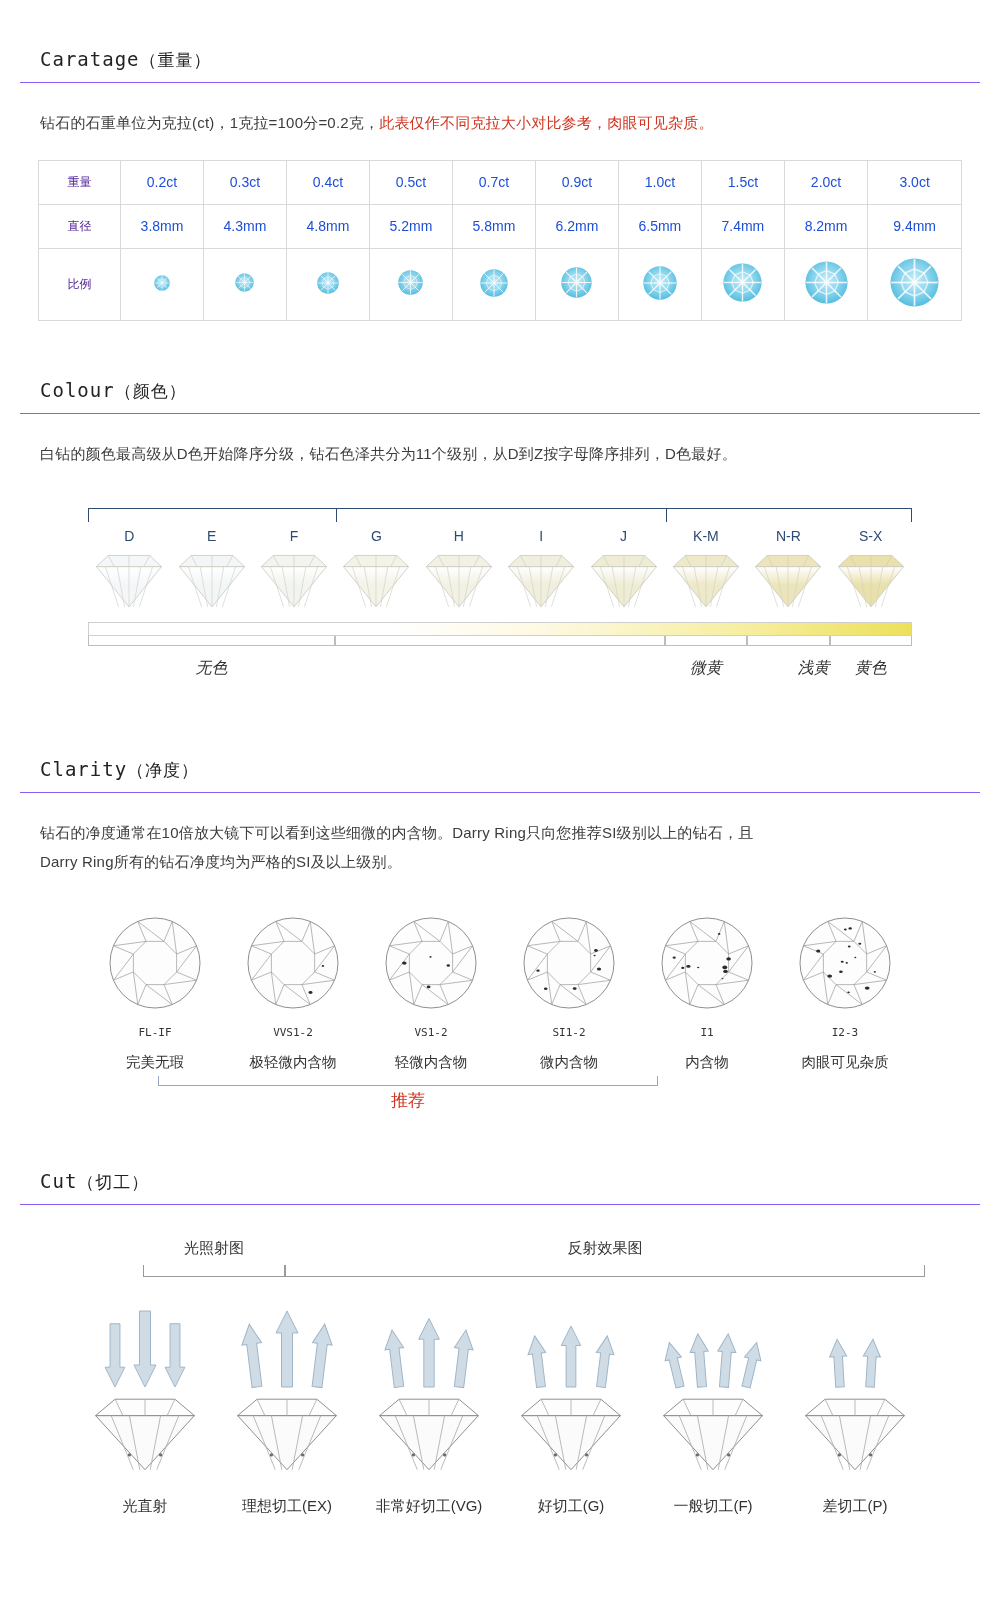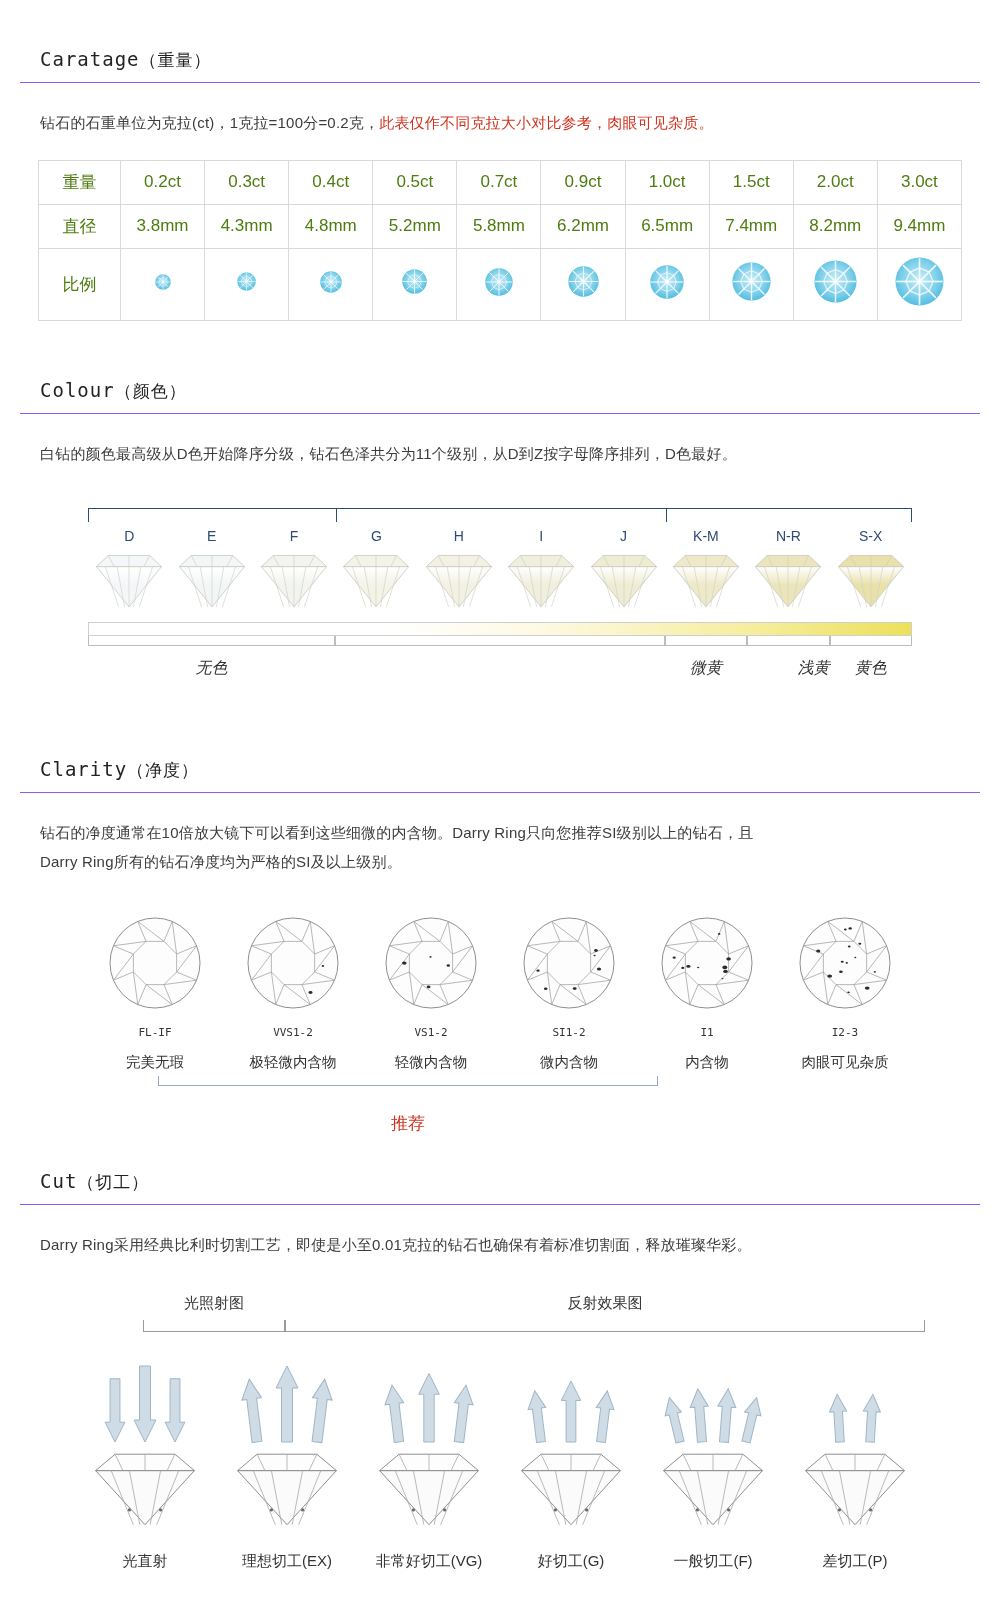--- a/index.html
+++ b/index.html
@@ -43,29 +43,29 @@
   table.carat {
     width: 924px;
     border-collapse: collapse;
     border: 1px solid #d9d9d9;
     background: #fff;
   }
   table.carat td {
     border: 1px solid #d9d9d9;
     text-align: center;
     font-family: "Liberation Sans", sans-serif;
-    font-size: 17px;
-    color: #4d7c0f;
+    font-size: 14px;
+    color: #1d4ed8;
     height: 44px;
     padding: 0 2px;
   }
   table.carat td.rowhead {
     width: 82px;
-    font-size: 17px;
-    color: #4d7c0f;
+    font-size: 12px;
+    color: #4c1d95;
   }
   table.carat tr.ratio td { height: 72px; vertical-align: middle; }
 
   
   .sparkle { display: inline-block; position: relative; }
   .sparkle svg { display: block; }
 
   
   .colour-chart { margin: 40px 0 0 0; position: relative; height: 210px; }
   .colour-inner { position: relative; width: 824px; margin: 0 auto; }
@@ -113,21 +113,21 @@
   }
   .clarity-item .desc {
     font-family: "Liberation Sans", sans-serif; font-size: 14.5px; color: #333; margin-top: 14px;
   }
   .rec-wrap { position: relative; width: 850px; margin: 4px auto 0 auto; height: 58px; }
   .rec-bracket {
     position: absolute; left: 83px; width: 500px; height: 10px; top: 0;
     border: 1px solid #9aa7c0; border-top: none;
   }
   .rec-label {
-    position: absolute; left: 83px; width: 500px; top: 36px; text-align: center;
+    position: absolute; left: 83px; width: 500px; top: 13px; text-align: center;
     font-family: "Liberation Sans", sans-serif; font-size: 17px; color: #d0331f;
   }
 
   
   .cut-brackets { position: relative; width: 850px; margin: 34px auto 0 auto; height: 54px; }
   .cb { position: absolute; top: 26px; height: 12px; border: 1px solid #9a9a9a; border-top: none; }
   .cb-label {
     position: absolute; top: 0; text-align: center;
     font-family: Liberation Sans, sans-serif; font-size: 15px; color: #333;
   }
@@ -968,23 +968,20 @@
     <div class="rec-wrap">
       <div class="rec-bracket"></div>
       <div class="rec-label">推荐</div>
     </div>
   </div>
 
   <div class="sec" style="margin-top:36px;">
     <div class="sec-head">
       <span>Cut</span><span class="cn">（切工）</span>
     </div>
-    <div class="intro">
-      <span class="cn">Darry Ring采用经典比利时切割工艺，即使是小至0.01克拉的钻石也确保有着标准切割面，释放璀璨华彩。</span>
-    </div>
 
     <div class="cut-brackets">
       <div class="cb-label" style="left:68px; width:142px;">光照射图</div>
       <div class="cb" style="left:68px; width:142px;"></div>
       <div class="cb-label" style="left:210px; width:640px;">反射效果图</div>
       <div class="cb" style="left:210px; width:640px;"></div>
     </div>
 
     <div class="cut-row" id="cut-row">
         <div class="cut-item">

